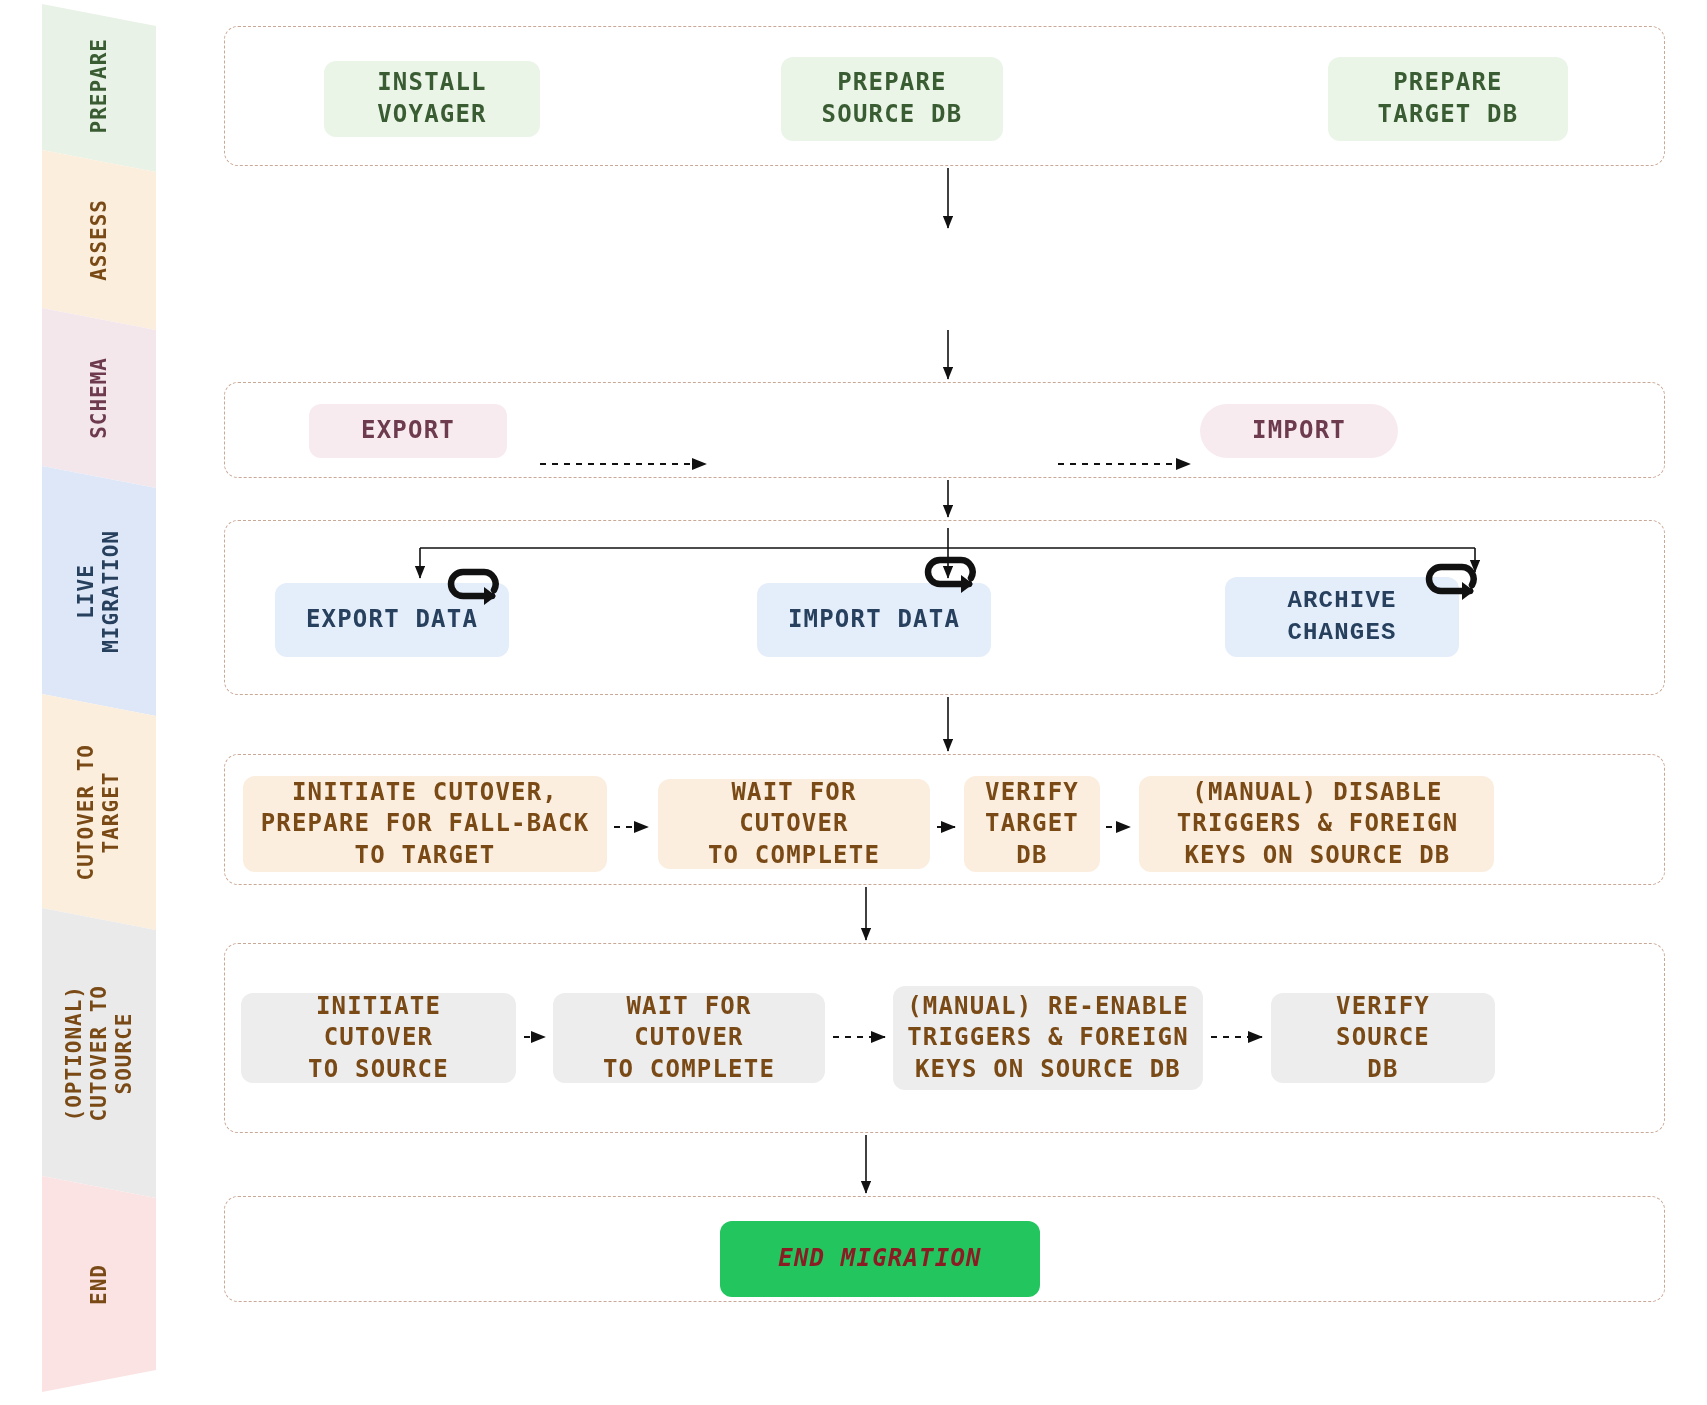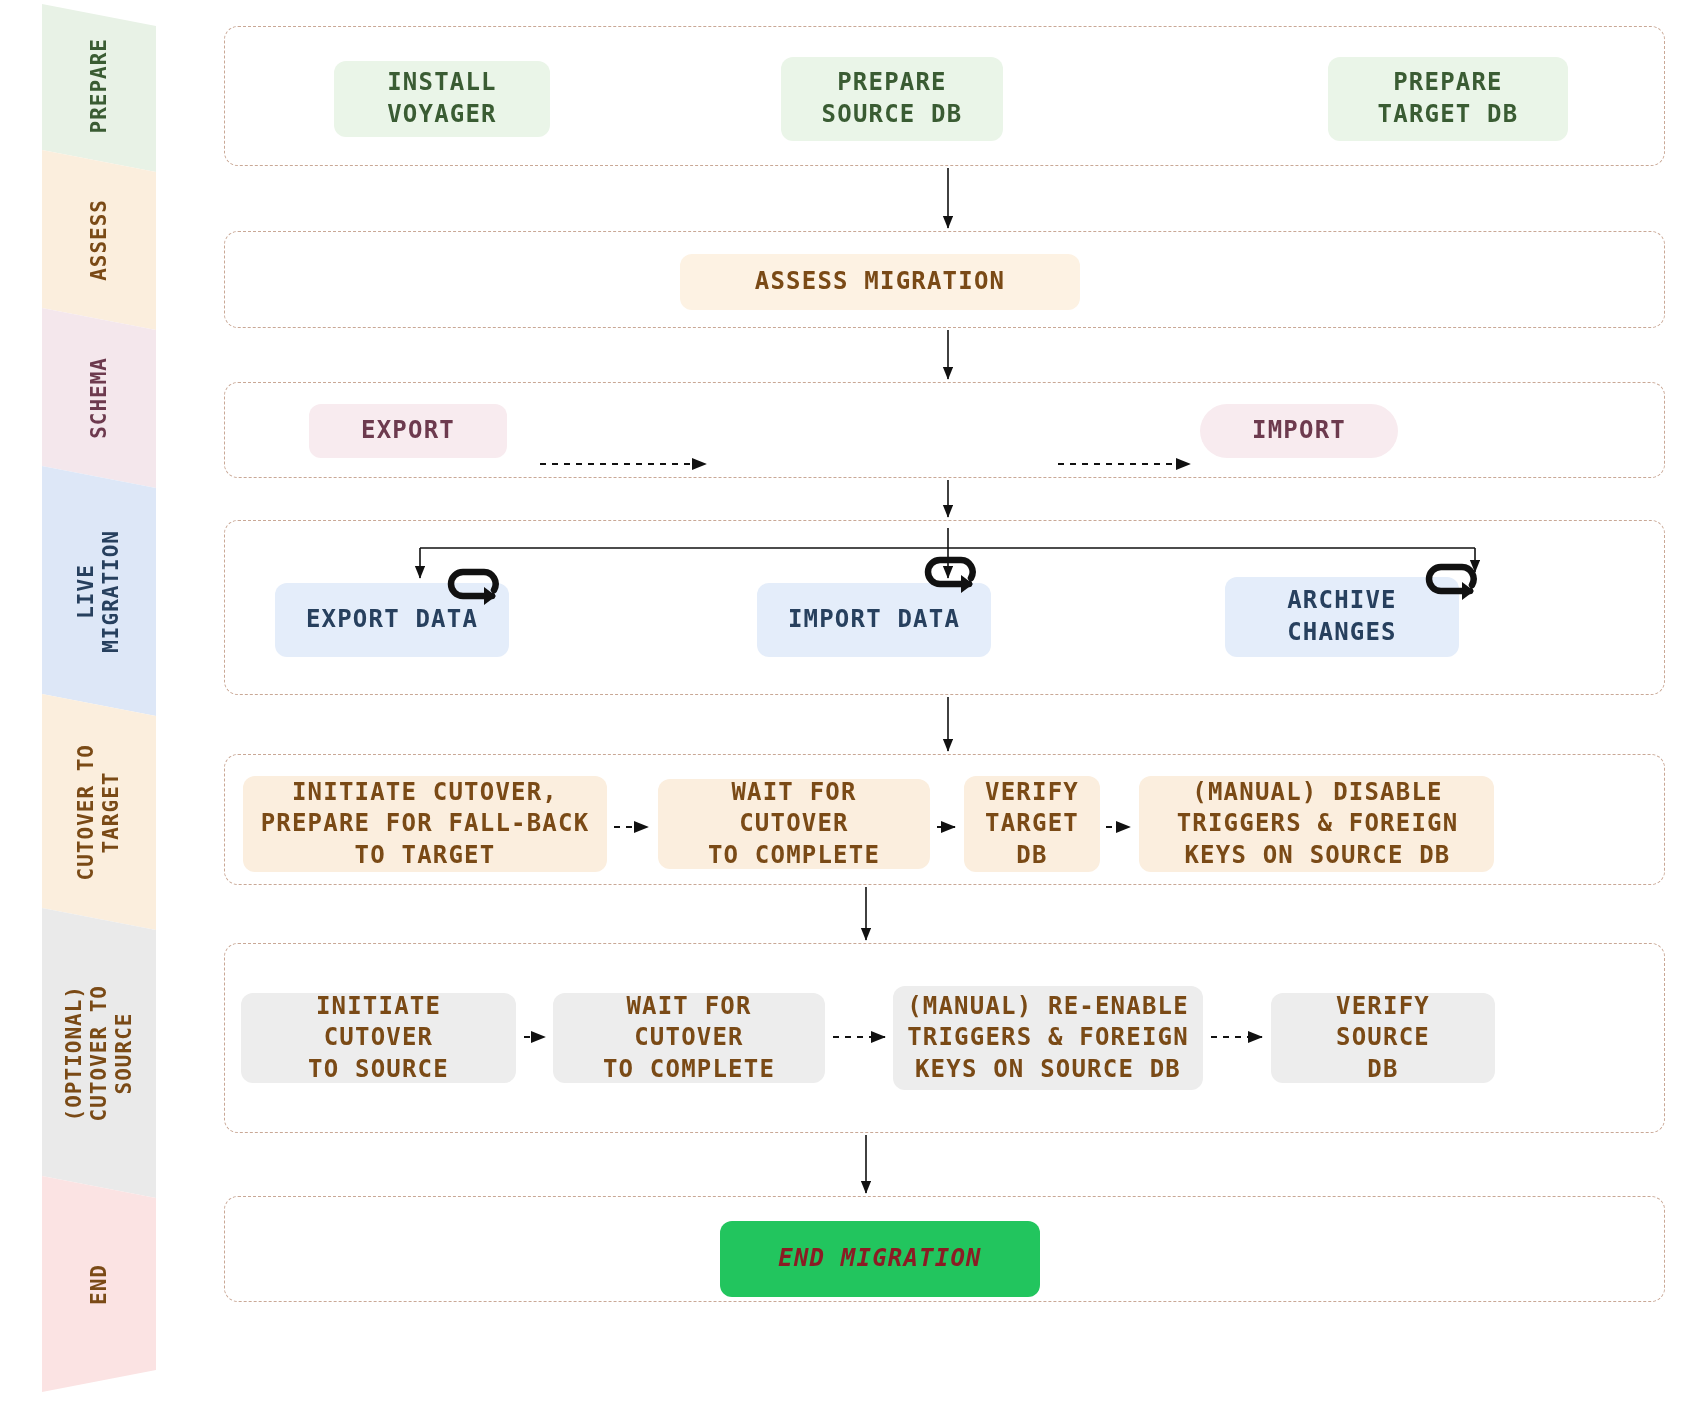--- a/index.html
+++ b/index.html
@@ -93,41 +93,38 @@
 CUTOVER TO
 SOURCE</div>
     </div>
 
     <div class="rail-band" style="top:1176px;height:216px;background:#fbe3e3;clip-path:polygon(0 0,114px 22px,114px 194px,0 216px);">
       <div class="rail-label" style="color:#7a4a16;">END</div>
     </div>
   </div>
 
   <div class="row" style="top:26px;height:140px;">
-    <div class="node" style="left:109px;top:34px;width:216px;height:76px;background:#eaf5e8;color:#3a5c33;">INSTALL
+    <div class="node" style="left:99px;top:34px;width:216px;height:76px;background:#eaf5e8;color:#3a5c33;">INSTALL
 VOYAGER</div>
     <div class="node" style="left:556px;top:30px;width:222px;height:84px;background:#eaf5e8;color:#3a5c33;">PREPARE
 SOURCE DB</div>
     <div class="node" style="left:1103px;top:30px;width:240px;height:84px;background:#eaf5e8;color:#3a5c33;">PREPARE
 TARGET DB</div>
   </div>
 
-  <div class="row" style="top:231px;height:97px;">
-    <div class="node" style="left:455px;top:22px;width:400px;height:56px;background:#fdf2e3;color:#7a4a16;">ASSESS MIGRATION</div>
-  </div>
 
   <div class="row" style="top:382px;height:96px;">
     <div class="node" style="left:84px;top:21px;width:198px;height:54px;background:#f8ebef;color:#6d3a4e;">EXPORT</div>
     <div class="node" style="left:975px;top:21px;width:198px;height:54px;background:#f8ebef;color:#6d3a4e;border-radius:27px;">IMPORT</div>
   </div>
 
   <div class="row" style="top:520px;height:175px;">
     <div class="node" style="left:50px;top:62px;width:234px;height:74px;background:#e4edfa;color:#27405e;">EXPORT DATA</div>
     <div class="node" style="left:532px;top:62px;width:234px;height:74px;background:#e4edfa;color:#27405e;">IMPORT DATA</div>
-    <div class="node" style="left:1000px;top:56px;width:234px;height:80px;background:#e4edfa;color:#27405e;">ARCHIVE
+    <div class="node" style="left:1000px;top:56px;width:234px;height:80px;background:#e4edfa;color:#27405e;font-family:Liberation Mono, monospace;">ARCHIVE
 CHANGES</div>
   </div>
 
   <div class="row" style="top:754px;height:131px;">
     <div class="node" style="left:18px;top:21px;width:364px;height:96px;background:#fbeede;color:#7a4a16;">INITIATE CUTOVER,
 PREPARE FOR FALL-BACK
 TO TARGET</div>
     <div class="node" style="left:433px;top:24px;width:272px;height:90px;background:#fbeede;color:#7a4a16;">WAIT FOR CUTOVER
 TO COMPLETE</div>
     <div class="node" style="left:739px;top:21px;width:136px;height:96px;background:#fbeede;color:#7a4a16;">VERIFY

